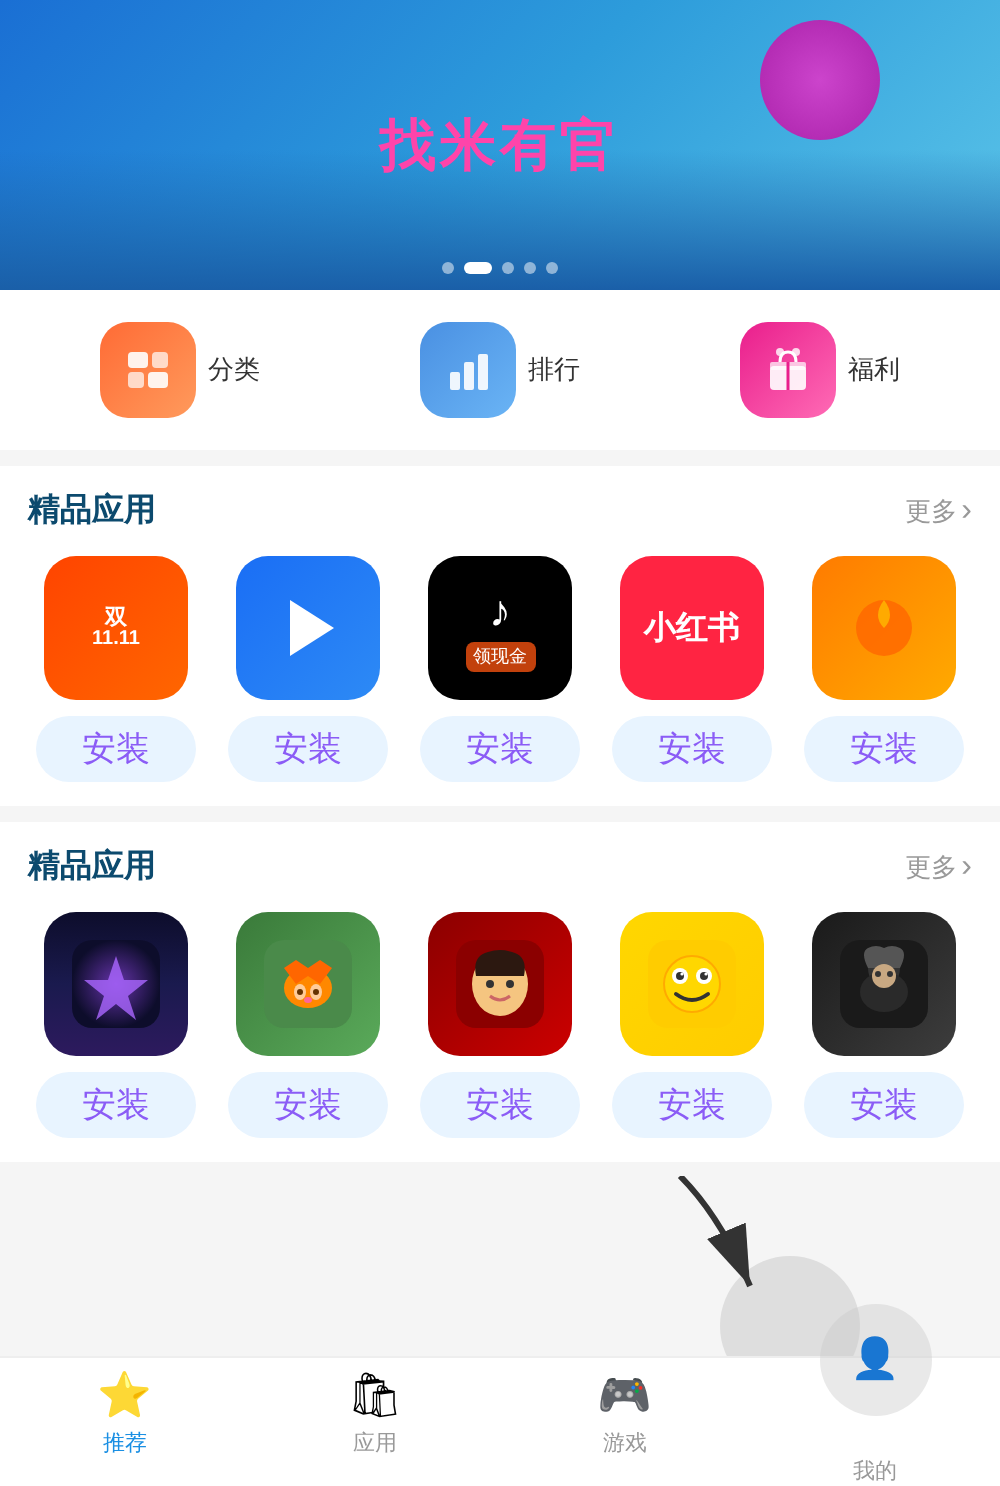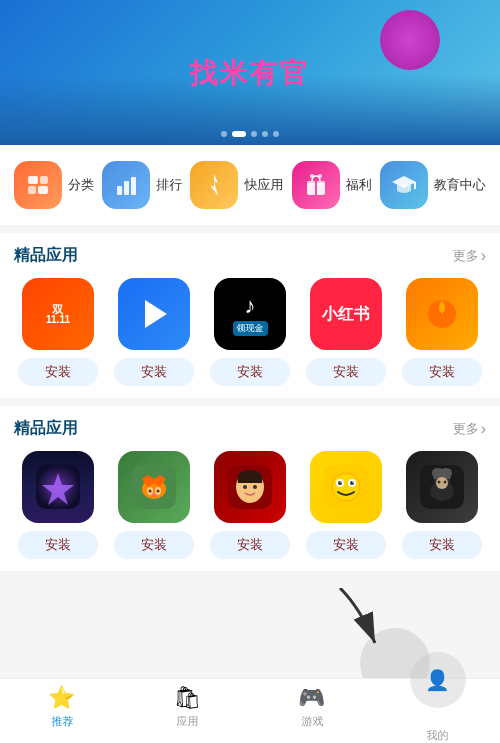--- a/index.html
+++ b/index.html
@@ -151,25 +151,25 @@
       border-radius: 16px;
       display: flex;
       align-items: center;
       justify-content: center;
       font-size: 28px;
       overflow: hidden;
       position: relative;
     }
     .app-install-btn {
       background: #e8f4ff;
-      color: #7f1d1d;
+      color: #8b5cf6;
       border: none;
       border-radius: 20px;
       padding: 5px 18px;
-      font-size: 13px;
+      font-size: 17px;
       cursor: pointer;
       width: 100%;
       max-width: 80px;
     }
     .icon-orange {
       background: linear-gradient(135deg, #ff8c00, #ffa500);
       color: white;
     }
     .icon-emoji-game {
       background: linear-gradient(135deg, #ffd700, #ffcc00);
@@ -210,21 +210,21 @@
       justify-content: center;
       flex-direction: column;
       color: white;
       font-size: 11px;
       gap: 2px;
     }
     .douyin-note {
       font-size: 22px;
     }
     .douyin-badge {
-      background: #0369a1;
+      background: #c2410c;
       color: white;
       font-size: 9px;
       padding: 1px 4px;
       border-radius: 4px;
     }
 
     
     .tab-bar {
       position: absolute;
       bottom: 0;
@@ -360,53 +360,35 @@
     <div class="nav-icon-wrap nav-icon-paihang">
       <svg width="28" height="28" viewBox="0 0 28 28" fill="none">
         <rect x="5" y="15" width="5" height="9" rx="1" fill="white" opacity="0.9"></rect>
         <rect x="12" y="10" width="5" height="14" rx="1" fill="white" opacity="0.9"></rect>
         <rect x="19" y="6" width="5" height="18" rx="1" fill="white" opacity="0.9"></rect>
       </svg>
     </div>
     <span class="nav-label">排行</span>
   </div>
 
-  <div class="nav-item">
-    <div class="nav-icon-wrap nav-icon-kuai">
-      <svg width="28" height="28" viewBox="0 0 28 28" fill="none">
-        <polygon points="14,3 18,12 14,10 18,25 10,14 14,16" fill="white"></polygon>
-      </svg>
-    </div>
-    <span class="nav-label">快应用</span>
-  </div>
 
   <div class="nav-item">
     <div class="nav-icon-wrap nav-icon-fuli">
       <svg width="28" height="28" viewBox="0 0 28 28" fill="none">
         <rect x="5" y="12" width="18" height="12" rx="2" fill="white" opacity="0.9"></rect>
         <rect x="5" y="10" width="18" height="4" rx="1" fill="white" opacity="0.7"></rect>
         <line x1="14" y1="10" x2="14" y2="24" stroke="#e91e8c" stroke-width="1.5"></line>
         <path d="M10 10 Q10 5 14 5 Q18 5 18 10" stroke="white" stroke-width="1.5" fill="none"></path>
         <circle cx="10" cy="5" r="2" fill="white" opacity="0.8"></circle>
         <circle cx="18" cy="5" r="2" fill="white" opacity="0.8"></circle>
       </svg>
     </div>
     <span class="nav-label">福利</span>
   </div>
 
-  <div class="nav-item">
-    <div class="nav-icon-wrap nav-icon-jiaoyu">
-      <svg width="28" height="28" viewBox="0 0 28 28" fill="none">
-        <polygon points="14,5 26,11 14,17 2,11" fill="white" opacity="0.9"></polygon>
-        <path d="M7,14 L7,20 Q14,24 21,20 L21,14" fill="white" opacity="0.7"></path>
-        <line x1="25" y1="11" x2="25" y2="18" stroke="white" stroke-width="2"></line>
-      </svg>
-    </div>
-    <span class="nav-label">教育中心</span>
-  </div>
 </div>
 
 <div class="section">
   <div class="section-header">
     <span class="section-title">精品应用</span>
     <span class="section-more">更多</span>
   </div>
   <div class="apps-row">
 
     <div class="app-item">

